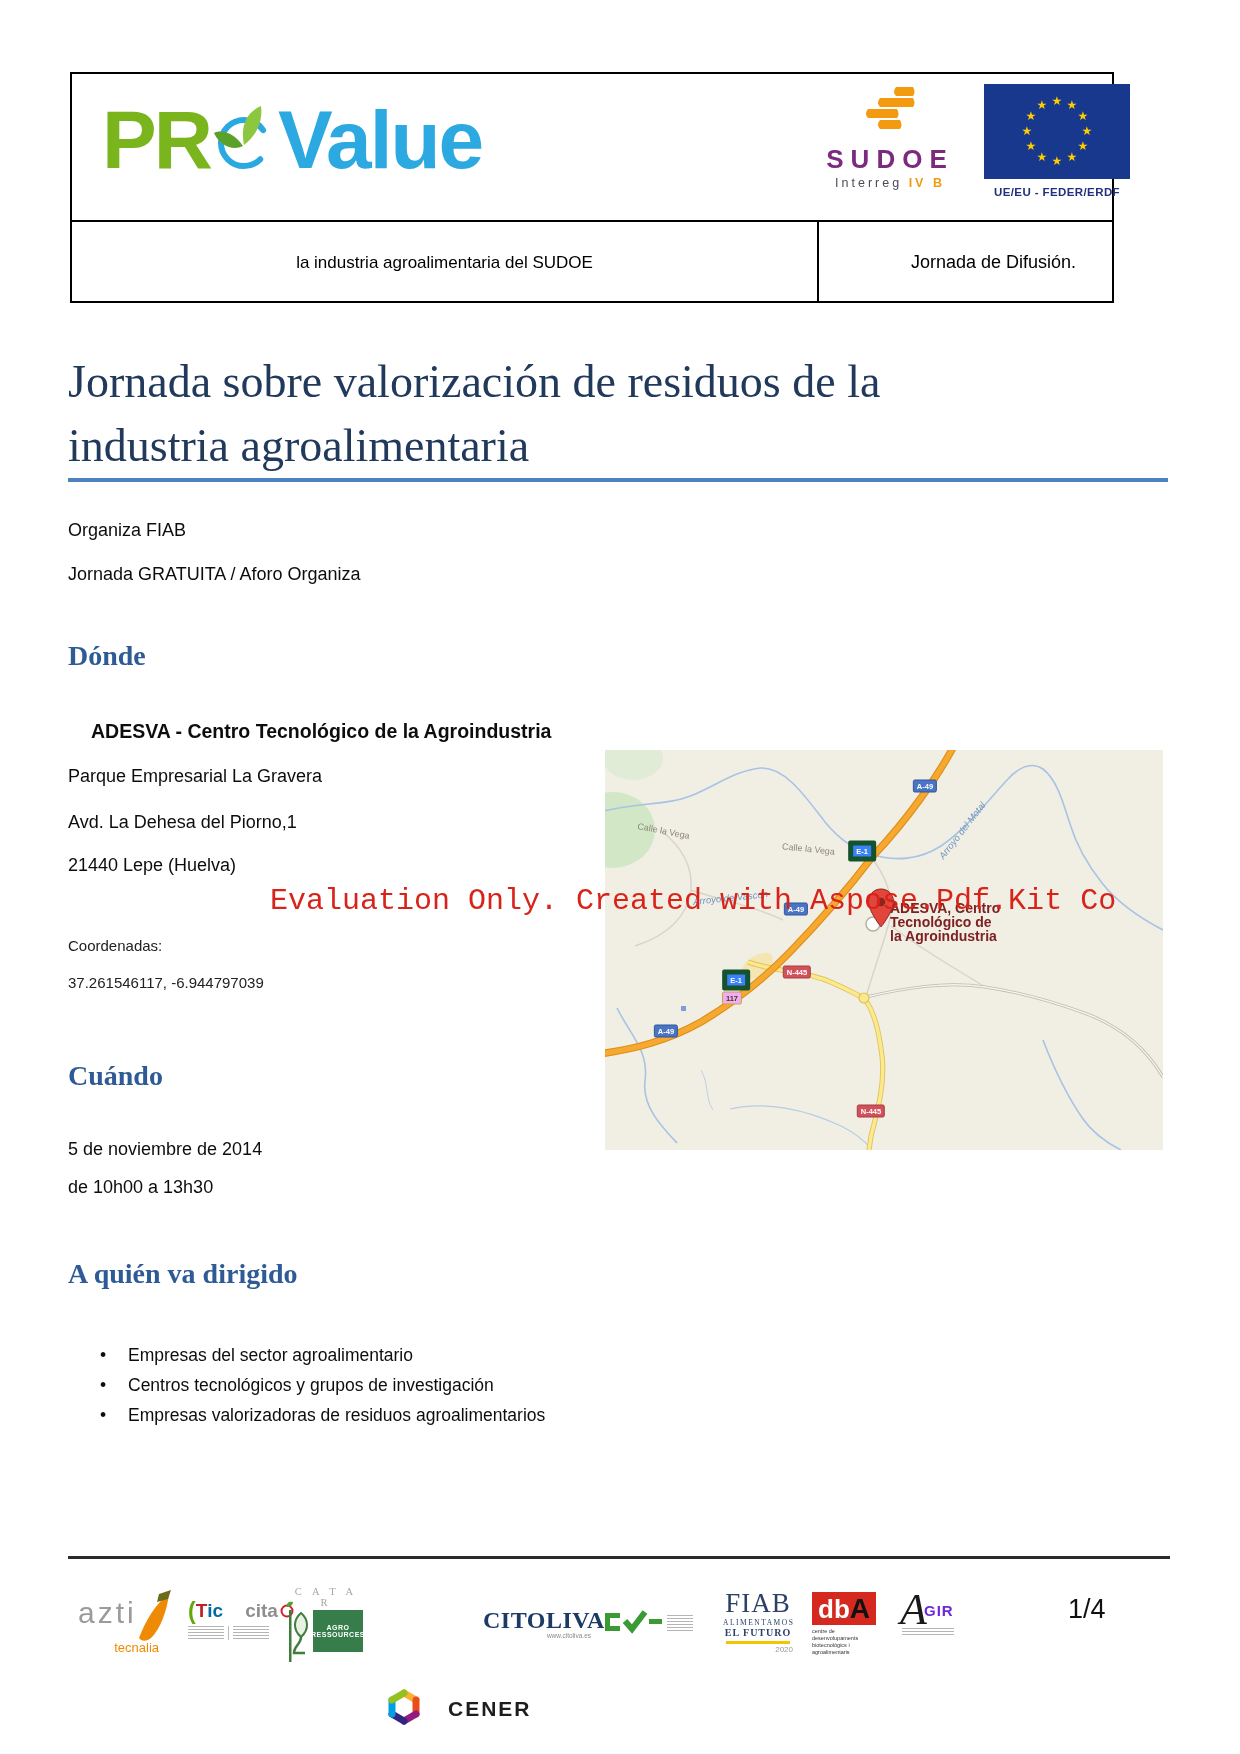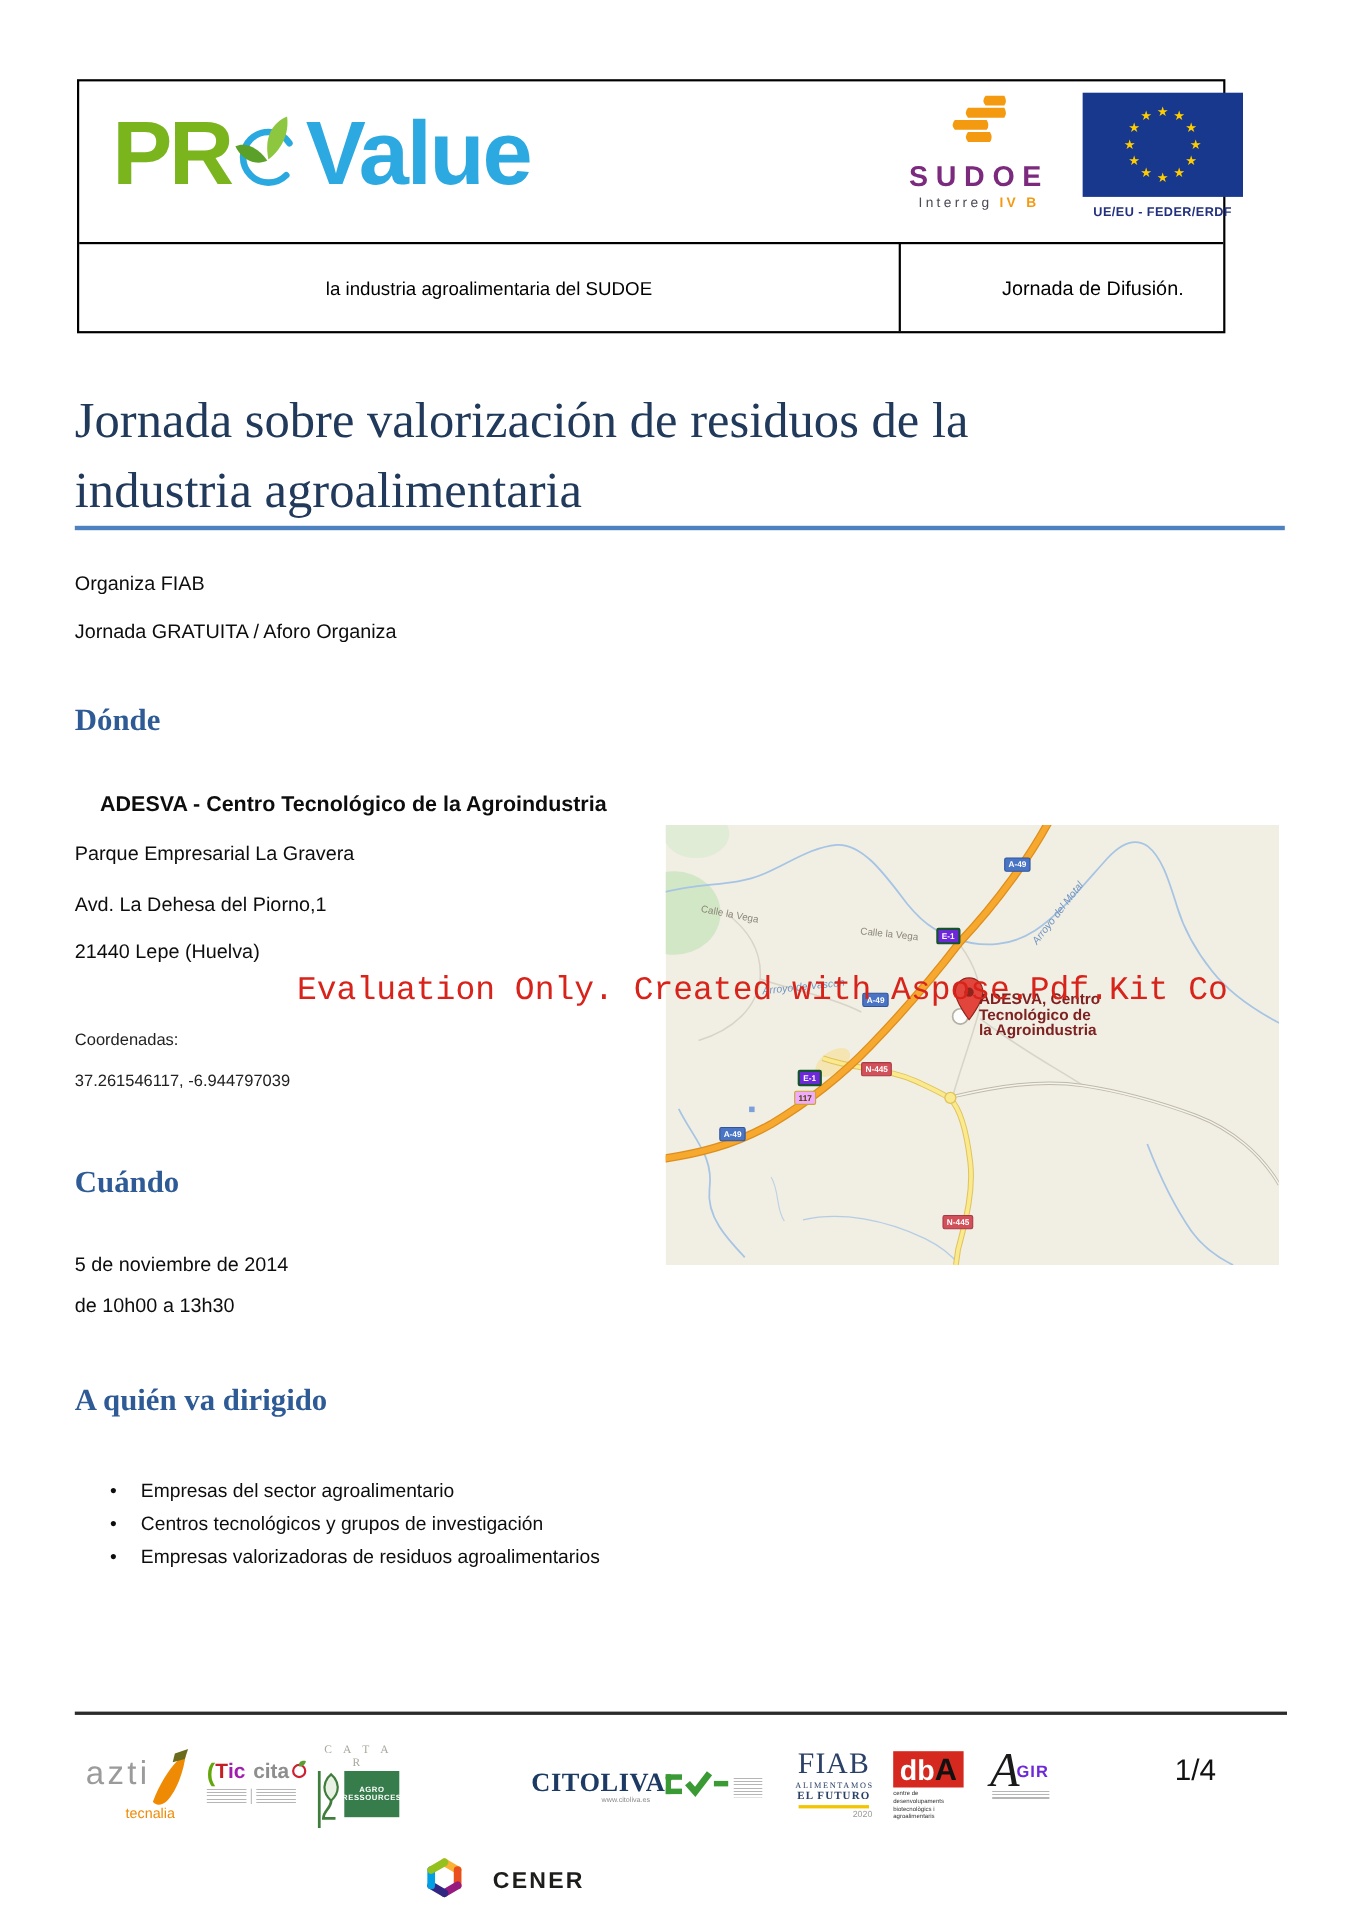--- a/index.html
+++ b/index.html
@@ -38,21 +38,21 @@
   .watermark{left:270px;top:884px;font-family:"Liberation Mono","DejaVu Sans Mono",monospace;
              font-size:30px;color:#d8231a;white-space:nowrap;z-index:60;letter-spacing:0;}
   
   .map{left:605px;top:750px;width:558px;height:400px;overflow:hidden;z-index:5;}
   .map svg.base{position:absolute;left:0;top:0;}
   .maplabel{position:absolute;font-size:9px;color:#8d887a;white-space:nowrap;}
   .waterlabel{position:absolute;font-size:9.5px;font-style:italic;color:#7295bf;white-space:nowrap;}
   .badge{position:absolute;transform:translate(-50%,-50%);font-size:7.5px;font-weight:bold;
          color:#fff;padding:1px 3px;border-radius:2px;line-height:9px;white-space:nowrap;}
   .badge-blue{background:#4a74c4;border:1px solid #31549c;}
-  .badge-green{background:#6d28d9;border:2px solid #14532d;text-align:right;}
+  .badge-green{background:#3b82f6;border:5px solid #14532d;text-align:right;}
   .badge-red{background:#d25059;border:1px solid #a93a44;}
   .badge-yellow{background:#f0abfc;border:1px solid #c9a62e;color:#4a3c00;}
   .pin-label{position:absolute;left:285px;top:151px;font-size:14px;font-weight:bold;
              color:#7e2121;line-height:14px;white-space:nowrap;}
   
   .foot-rule{left:68px;top:1556px;width:1102px;height:2.5px;background:#2b2b2b;}
   .blurbox{background:repeating-linear-gradient(#b5b5b5 0 1px,#fff 1px 3px);}
   .logo{display:flex;align-items:center;}
   .page-num{left:1068px;top:1594px;font-size:27px;color:#111;}
   .fiab-col{width:70px;text-align:center;font-family:"Liberation Serif",serif;color:#2c4168;}
@@ -229,21 +229,21 @@
         </svg>
       </span>
     </div>
     <div style="font-size:13px;color:#ef8a05;text-align:right;margin-top:-6px;padding-right:14px;">tecnalia</div>
   </div>
 
   <div class="abs" style="left:188px;top:1600px;width:86px;">
     <div style="display:flex;align-items:center;">
       <span style="font-size:23px;font-weight:bold;color:#64a70b;line-height:22px;">(</span>
       <span style="font-size:19px;font-weight:bold;color:#c22026;">T</span>
-      <span style="font-size:19px;font-weight:bold;color:#a21caf;margin-right:7px;text-align:right;">ic</span>
+      <span style="font-size:19px;font-weight:bold;color:#0369a1;margin-right:22px;text-align:right;">ic</span>
       <span style="font-size:19px;font-weight:bold;color:#8e8e8e;">cita</span>
       <span style="margin-left:2px;">
         <svg width="15" height="17" viewBox="0 0 15 17">
           <circle cx="7" cy="10" r="5.5" fill="none" stroke="#cf2030" stroke-width="2"></circle>
           <path d="M7,6 C6,2 9,0 13,1 C13,4 10,6 7,6 z" fill="#5a9e32"></path>
         </svg>
       </span>
     </div>
     <div style="display:flex;margin-top:4px;gap:4px;">
       <div class="blurbox" style="width:36px;height:14px;"></div>

